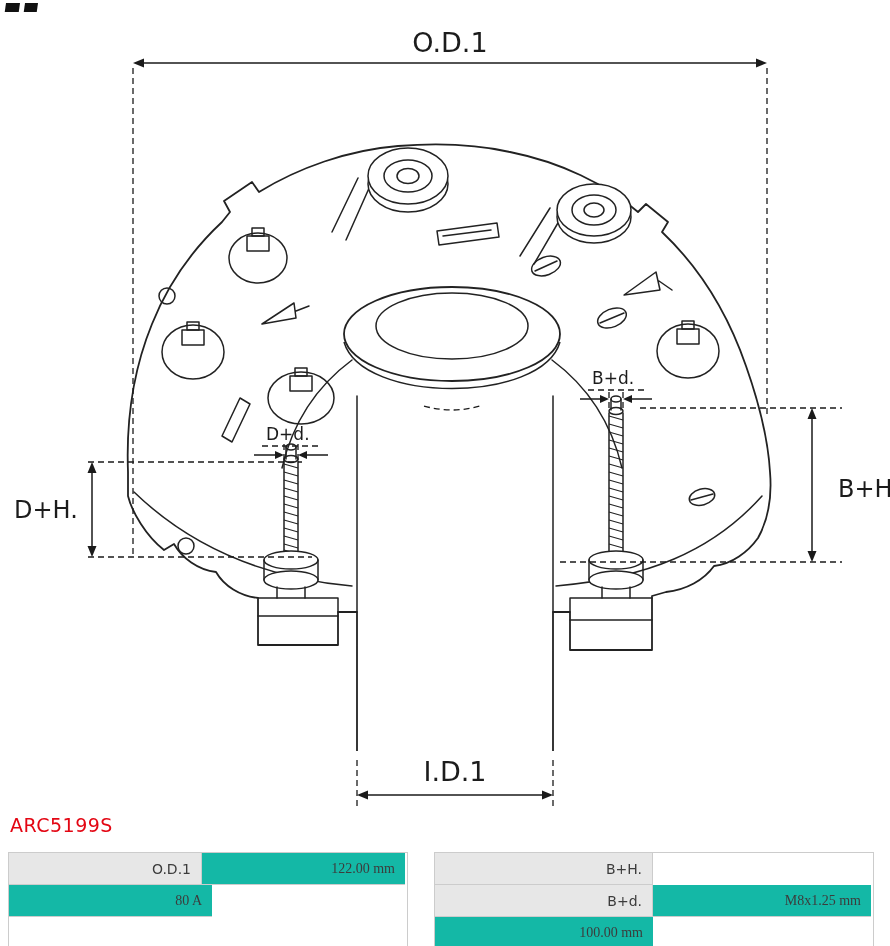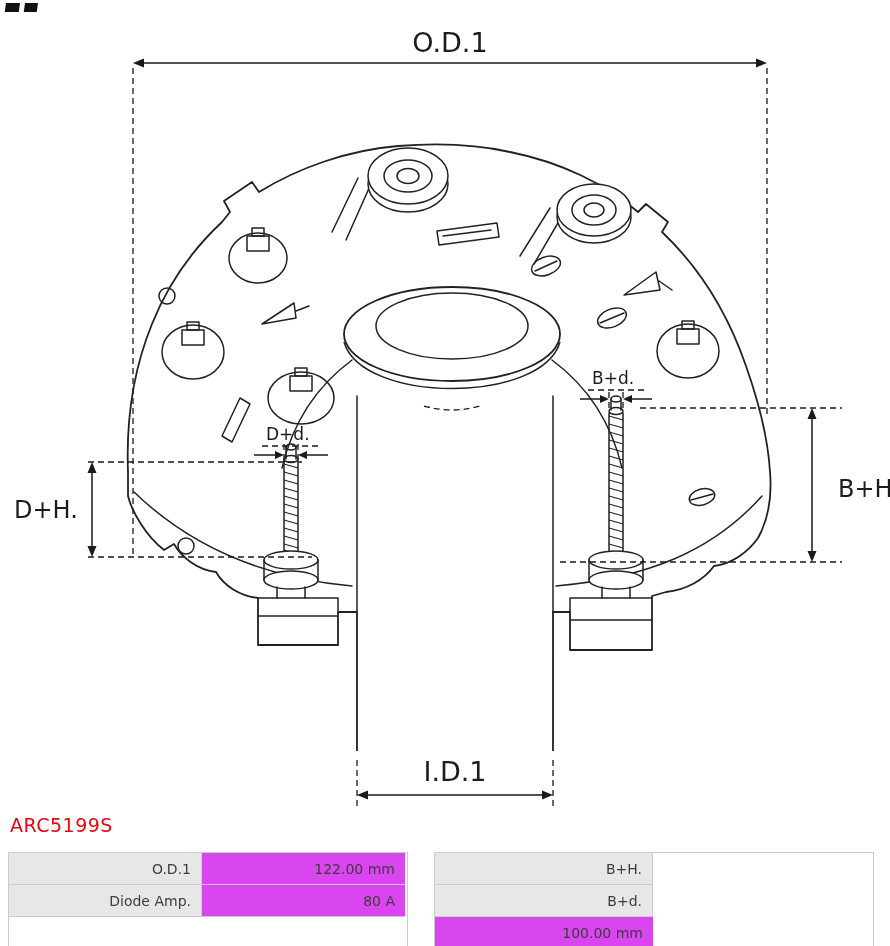--- a/index.html
+++ b/index.html
@@ -21,21 +21,21 @@
   .dash{fill:none;stroke:#1a1a1a;stroke-width:1.3;stroke-dasharray:6 4;}
   .ah{fill:#1a1a1a;stroke:none;}
   .part-number{color:#e30613;font-size:19px;line-height:22px;margin:2px 0 16px 10px;letter-spacing:.5px;}
   .spec-table{display:flex;gap:26px;margin:8px 8px 0;font-size:14px;color:#3c3c3c;}
   .spec-col{border:1px solid #ccc;border-bottom:none;}
   .spec-col.left{width:398px;}
   .spec-col.right{width:438px;}
   .srow{display:flex;}
   .cell{border-bottom:1px solid #ccc;padding:8px 10px 7px;text-align:right;box-sizing:border-box;white-space:nowrap;overflow:hidden;}
   .cell.label{background:#e7e7e7;border-right:1px solid #ccc;}
-  .cell.value{background:#d946ef;}
+  .cell.value{background:#14b8a6;font-family:Liberation Serif, serif;}
   .left .label{width:193px;}
   .left .value{width:203px;}
   .right .label{width:218px;}
   .right .value{width:218px;}
 </style>
 </head>
 <body>
 
 <div class="logo">
   <svg width="46" height="12" viewBox="0 0 46 12">
@@ -212,28 +212,28 @@
 
 <div class="part-number">ARC5199S</div>
 
 <div class="spec-table">
   <div class="spec-col left">
     <div class="srow">
       <div class="cell label">O.D.1</div>
       <div class="cell value">122.00 mm</div>
     </div>
     <div class="srow">
-      <div class="cell label">Diode Amp.</div>
       <div class="cell value">80 A</div>
     </div>
   </div>
   <div class="spec-col right">
     <div class="srow">
       <div class="cell label">B+H.</div>
     </div>
     <div class="srow">
       <div class="cell label">B+d.</div>
+      <div class="cell value">M8x1.25 mm</div>
     </div>
     <div class="srow">
       <div class="cell value">100.00 mm</div>
     </div>
   </div>
 </div>
 
 </body></html>

